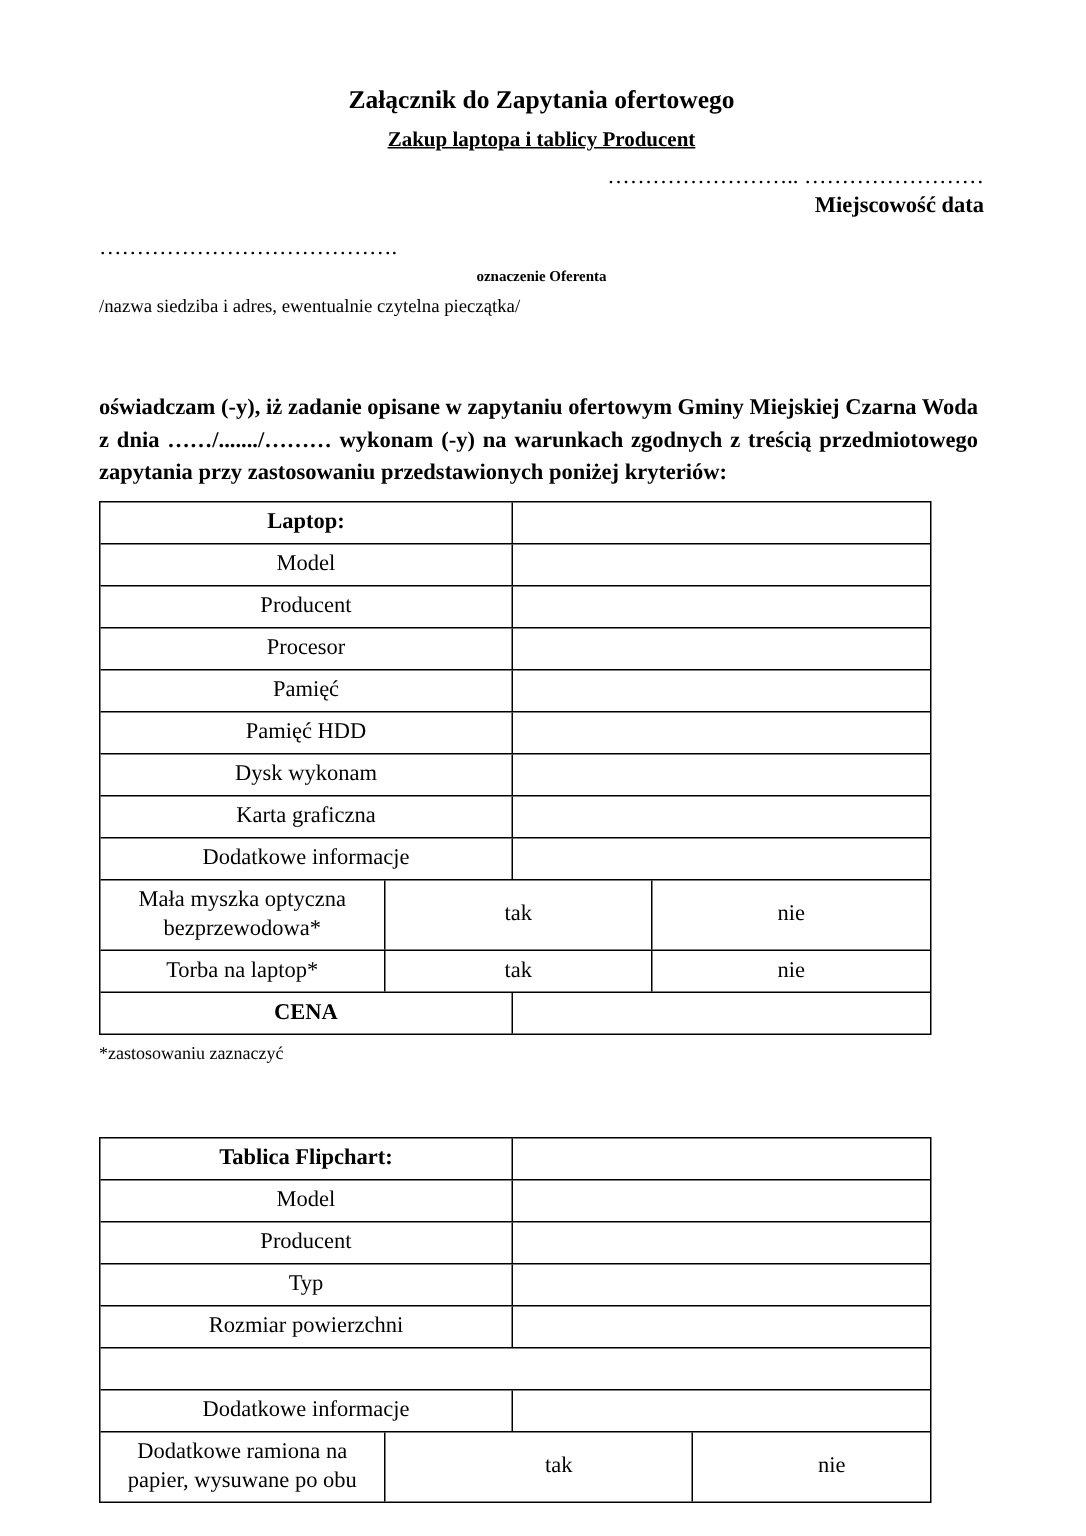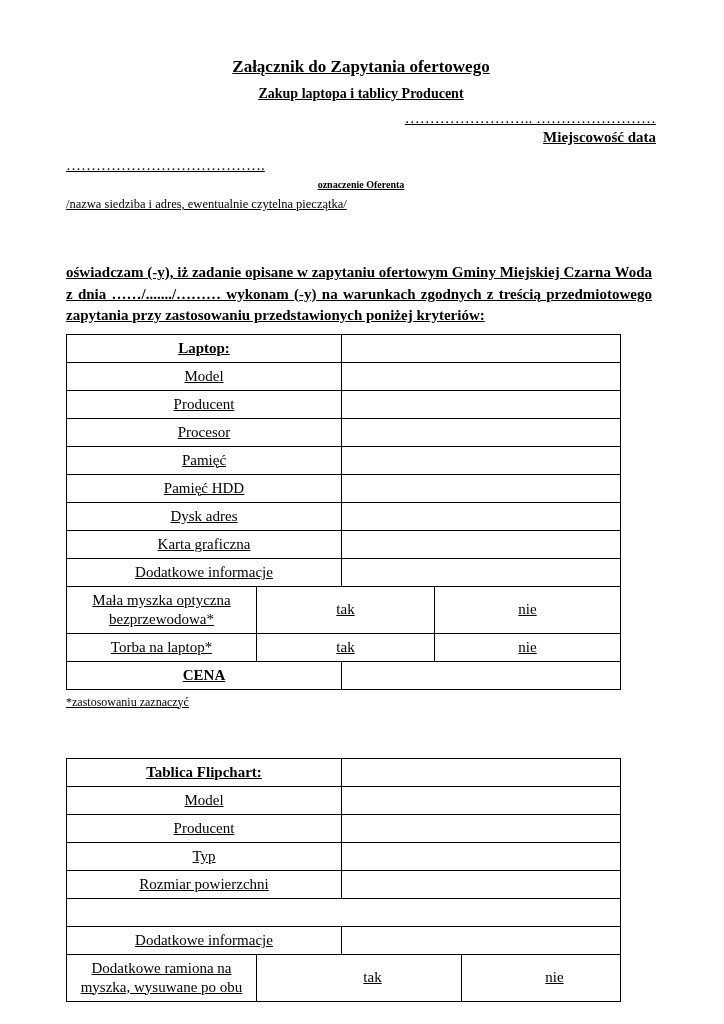--- a/index.html
+++ b/index.html
@@ -7,21 +7,20 @@
     width: 724px; height: 1024px;
     font-family: "Liberation Serif", "DejaVu Serif", serif;
     color: #000;
   }
   .page {
     box-sizing: border-box;
     width: 724px; height: 1024px;
     padding: 56px 68px 0 66px;
     background: #fff;
     overflow: hidden;
-    text-decoration: underline;
   }
   .title { text-align: center; font-weight: bold; font-size: 17px; line-height: 22px; }
   .subtitle { text-align: center; font-weight: bold; font-size: 14px; line-height: 18px; text-decoration: underline; margin-top: 7px; }
   .right-block { text-align: right; margin-top: 7px; }
   .dots-line { font-size: 15px; line-height: 17px; }
   .place-date-label { font-weight: bold; font-size: 15px; line-height: 20px; }
   .offerer-dots { font-size: 15px; line-height: 17px; margin-top: 10px; }
   .offerer-label { font-weight: bold; font-size: 10px; line-height: 19px; margin-top: 1px; text-align: center; }
   .offerer-note { font-size: 12.5px; line-height: 16px; margin-top: 2px; }
   .statement { font-weight: bold; font-size: 15px; line-height: 21.5px; text-align: justify; margin-top: 50px; width: 586px; }
@@ -86,21 +85,21 @@
     </div>
     <div class="tr">
       <div class="td w-left">Pamięć</div>
       <div class="td w-rest"></div>
     </div>
     <div class="tr">
       <div class="td w-left">Pamięć HDD</div>
       <div class="td w-rest"></div>
     </div>
     <div class="tr">
-      <div class="td w-left">Dysk adres</div>
+      <div class="td w-left">Dysk wykonam</div>
       <div class="td w-rest"></div>
     </div>
     <div class="tr">
       <div class="td w-left">Karta graficzna</div>
       <div class="td w-rest"></div>
     </div>
     <div class="tr">
       <div class="td w-left">Dodatkowe informacje</div>
       <div class="td w-rest"></div>
     </div>
@@ -144,19 +143,19 @@
       <div class="td w-rest"></div>
     </div>
     <div class="tr">
       <div class="td w-rest"></div>
     </div>
     <div class="tr">
       <div class="td w-left">Dodatkowe informacje</div>
       <div class="td w-rest"></div>
     </div>
     <div class="tr tall">
-      <div class="td w-cleft">Dodatkowe ramiona na myszka,  wysuwane po obu</div>
+      <div class="td w-cleft">Dodatkowe ramiona na papier,  wysuwane po obu</div>
       <div class="td w-cmid">tak</div>
       <div class="td w-rest">nie</div>
     </div>
   </div>
 
 </div>
 
 </body></html>

